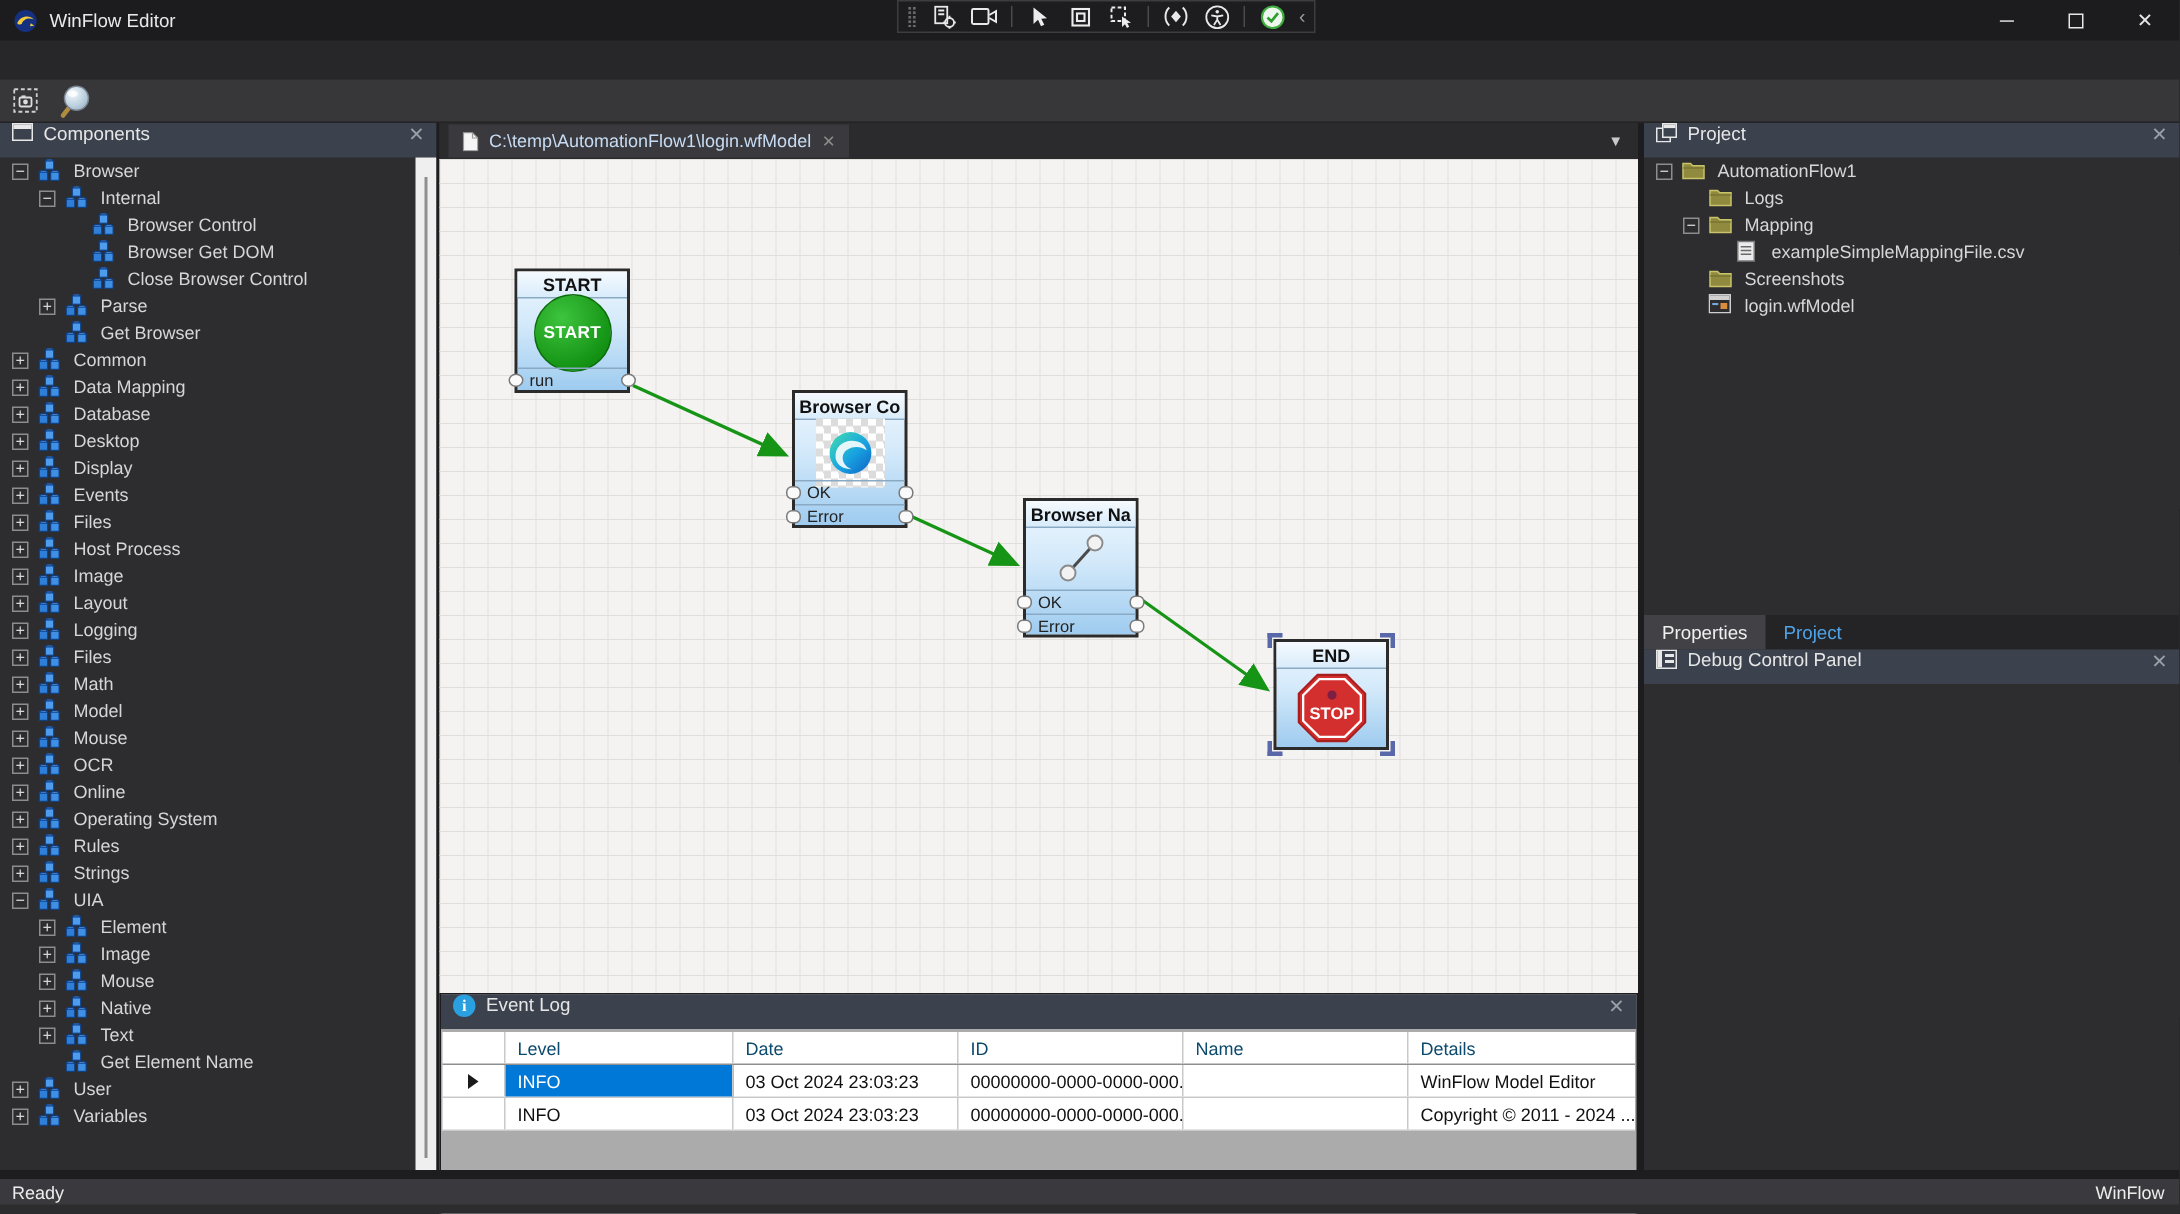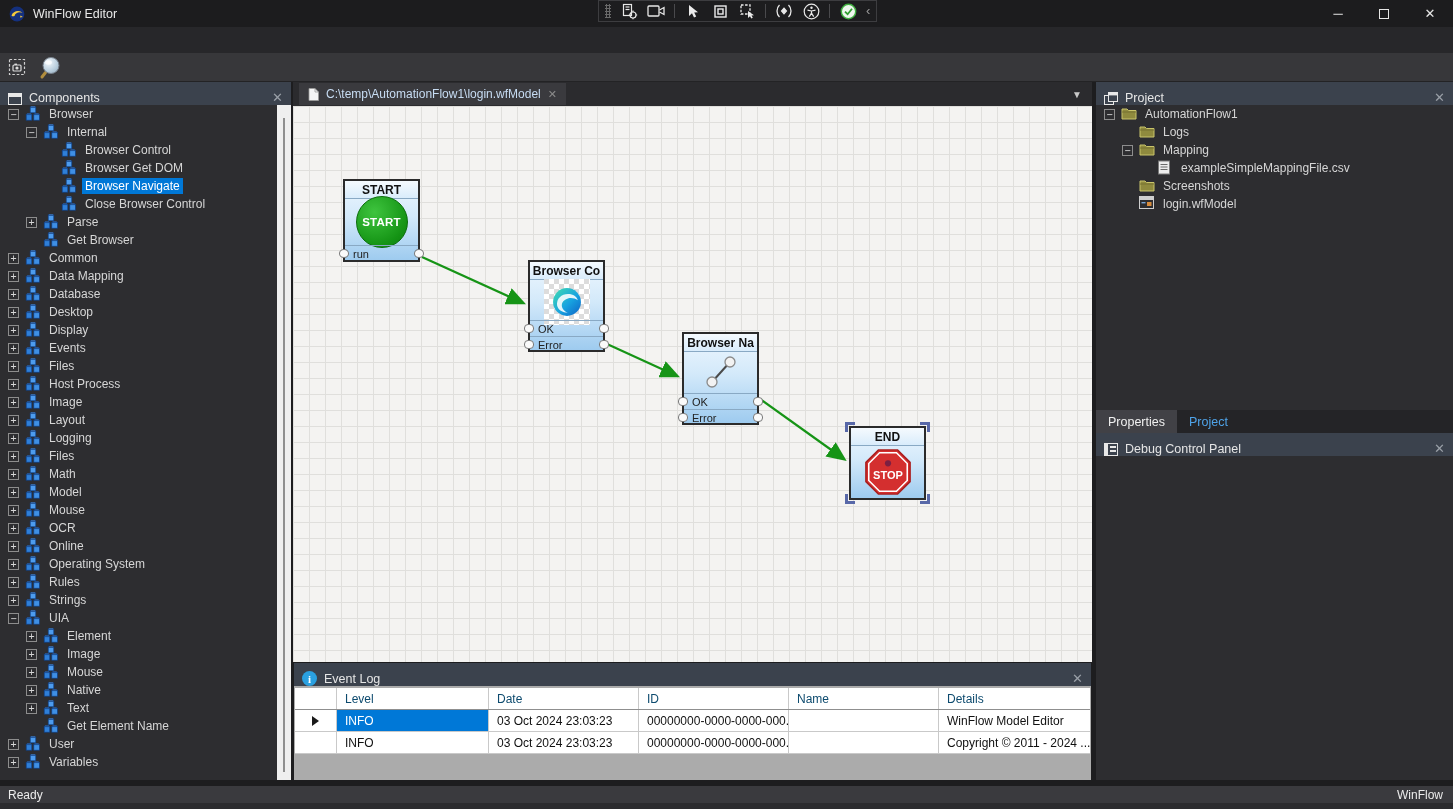--- a/index.html
+++ b/index.html
@@ -23,21 +23,21 @@
   .chev { color:#9a9a9a; font-size:13px; line-height:18px; }
 
   
   #menubar { left:0; top:27px; width:1453px; height:26px; background:#333336; display:flex; align-items:center; color:#e4e4e4; font-size:13px; border-bottom:1px solid #2a2a2c; }
   .menu-item { padding:4px 11px; }
 
   
   #toolbar { left:0; top:53px; width:1453px; height:29px; background:#37373a; display:flex; align-items:center; gap:12px; padding-left:8px; border-bottom:1px solid #232325; }
 
   
-  .panel-header { height:23px; background:#3b424d; color:#e6e6e6; font-size:12.5px; display:flex; align-items:flex-end; padding:0 8px; gap:7px; }
+  .panel-header { height:23px; background:#3b424d; color:#e6e6e6; font-size:12.5px; display:flex; align-items:flex-start; padding:0 8px; gap:7px; }
   .panel-close { margin-left:auto; color:#9aa0a8; font-size:13px; }
 
   
   #left-panel { left:0; top:82px; width:291px; height:698px; background:#2d2d30; }
   #comp-tree { position:absolute; left:0; top:23px; right:14px; bottom:0; overflow:hidden; }
   .tree-row { height:18px; display:flex; align-items:center; color:#d6d6d6; font-size:12px; white-space:nowrap; }
   .expander { width:11px; height:11px; border:1px solid #8d8d8d; background:#2d2d30; color:#d6d6d6; font-size:10px; line-height:9px; text-align:center; margin-right:6px; flex:0 0 auto; font-family:"DejaVu Sans Mono",monospace; }
   .expander.hidden { visibility:hidden; }
   .t-icon { width:16px; height:16px; margin-right:5px; flex:0 0 auto; }
   .t-label { padding:1px 3px; }
@@ -300,36 +300,20 @@
               <g stroke="#0d3f86" stroke-width="0.7">
                 <rect x="5.2" y="1.2" width="5.6" height="5.6" fill="#4d9cee"></rect>
                 <path d="M5.2 1.2 l5.6 0 -1.2 -1 -3.2 0 z" fill="#8cc3f6"></path>
                 <rect x="1.2" y="8.6" width="5.6" height="5.6" fill="#2f7fd8"></rect>
                 <path d="M1.2 8.6 l5.6 0 -1.2 -1 -3.2 0 z" fill="#7ab5f0"></path>
                 <rect x="8.8" y="8.6" width="5.6" height="5.6" fill="#3f8fe4"></rect>
                 <path d="M8.8 8.6 l5.6 0 -1.2 -1 -3.2 0 z" fill="#86bdf4"></path>
               </g>
             </svg>
     </span>
-    <span class="t-label selected">Browser Navigate</span>
-  </div>
-        <div class="tree-row" style="padding-left: 44px;">
-    <span class="expander hidden"></span>
-    <span class="t-icon">
-      <svg width="16" height="16" viewBox="0 0 16 16">
-              <g stroke="#0d3f86" stroke-width="0.7">
-                <rect x="5.2" y="1.2" width="5.6" height="5.6" fill="#4d9cee"></rect>
-                <path d="M5.2 1.2 l5.6 0 -1.2 -1 -3.2 0 z" fill="#8cc3f6"></path>
-                <rect x="1.2" y="8.6" width="5.6" height="5.6" fill="#2f7fd8"></rect>
-                <path d="M1.2 8.6 l5.6 0 -1.2 -1 -3.2 0 z" fill="#7ab5f0"></path>
-                <rect x="8.8" y="8.6" width="5.6" height="5.6" fill="#3f8fe4"></rect>
-                <path d="M8.8 8.6 l5.6 0 -1.2 -1 -3.2 0 z" fill="#86bdf4"></path>
-              </g>
-            </svg>
-    </span>
     <span class="t-label">Close Browser Control</span>
   </div>
         <div class="tree-row" style="padding-left: 26px;">
     <span class="expander">+</span>
     <span class="t-icon">
       <svg width="16" height="16" viewBox="0 0 16 16">
               <g stroke="#0d3f86" stroke-width="0.7">
                 <rect x="5.2" y="1.2" width="5.6" height="5.6" fill="#4d9cee"></rect>
                 <path d="M5.2 1.2 l5.6 0 -1.2 -1 -3.2 0 z" fill="#8cc3f6"></path>
                 <rect x="1.2" y="8.6" width="5.6" height="5.6" fill="#2f7fd8"></rect>

